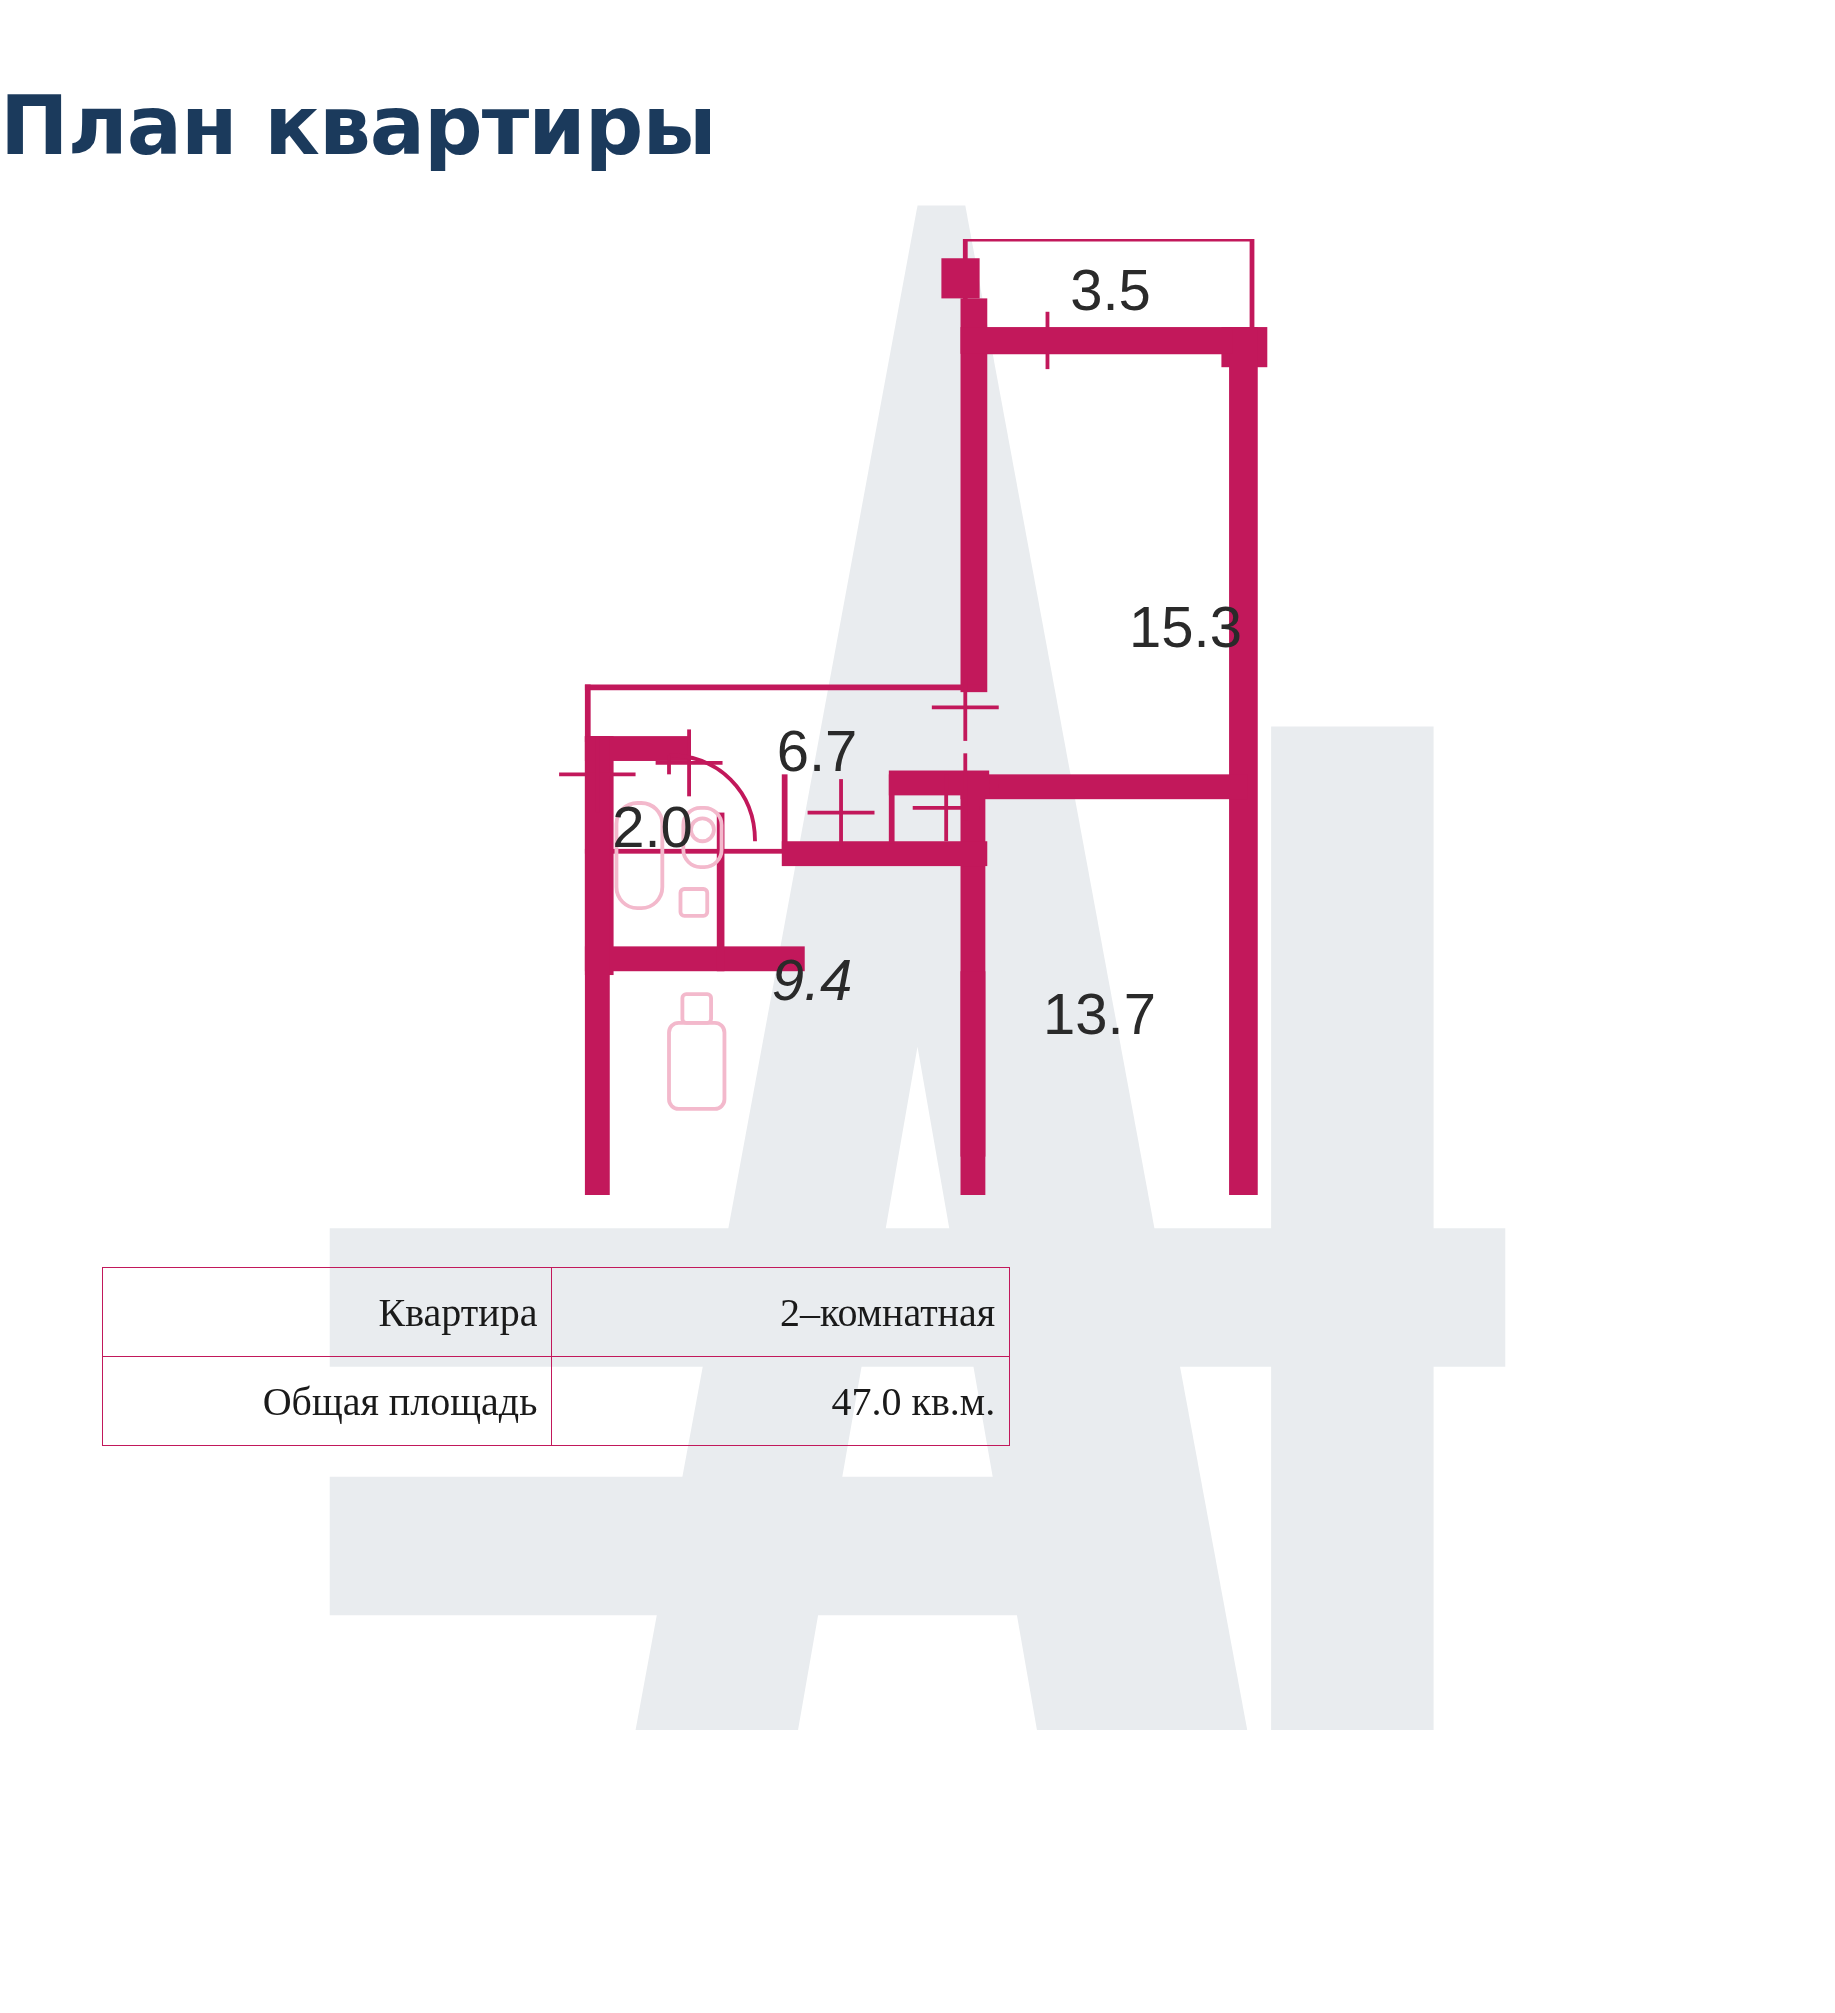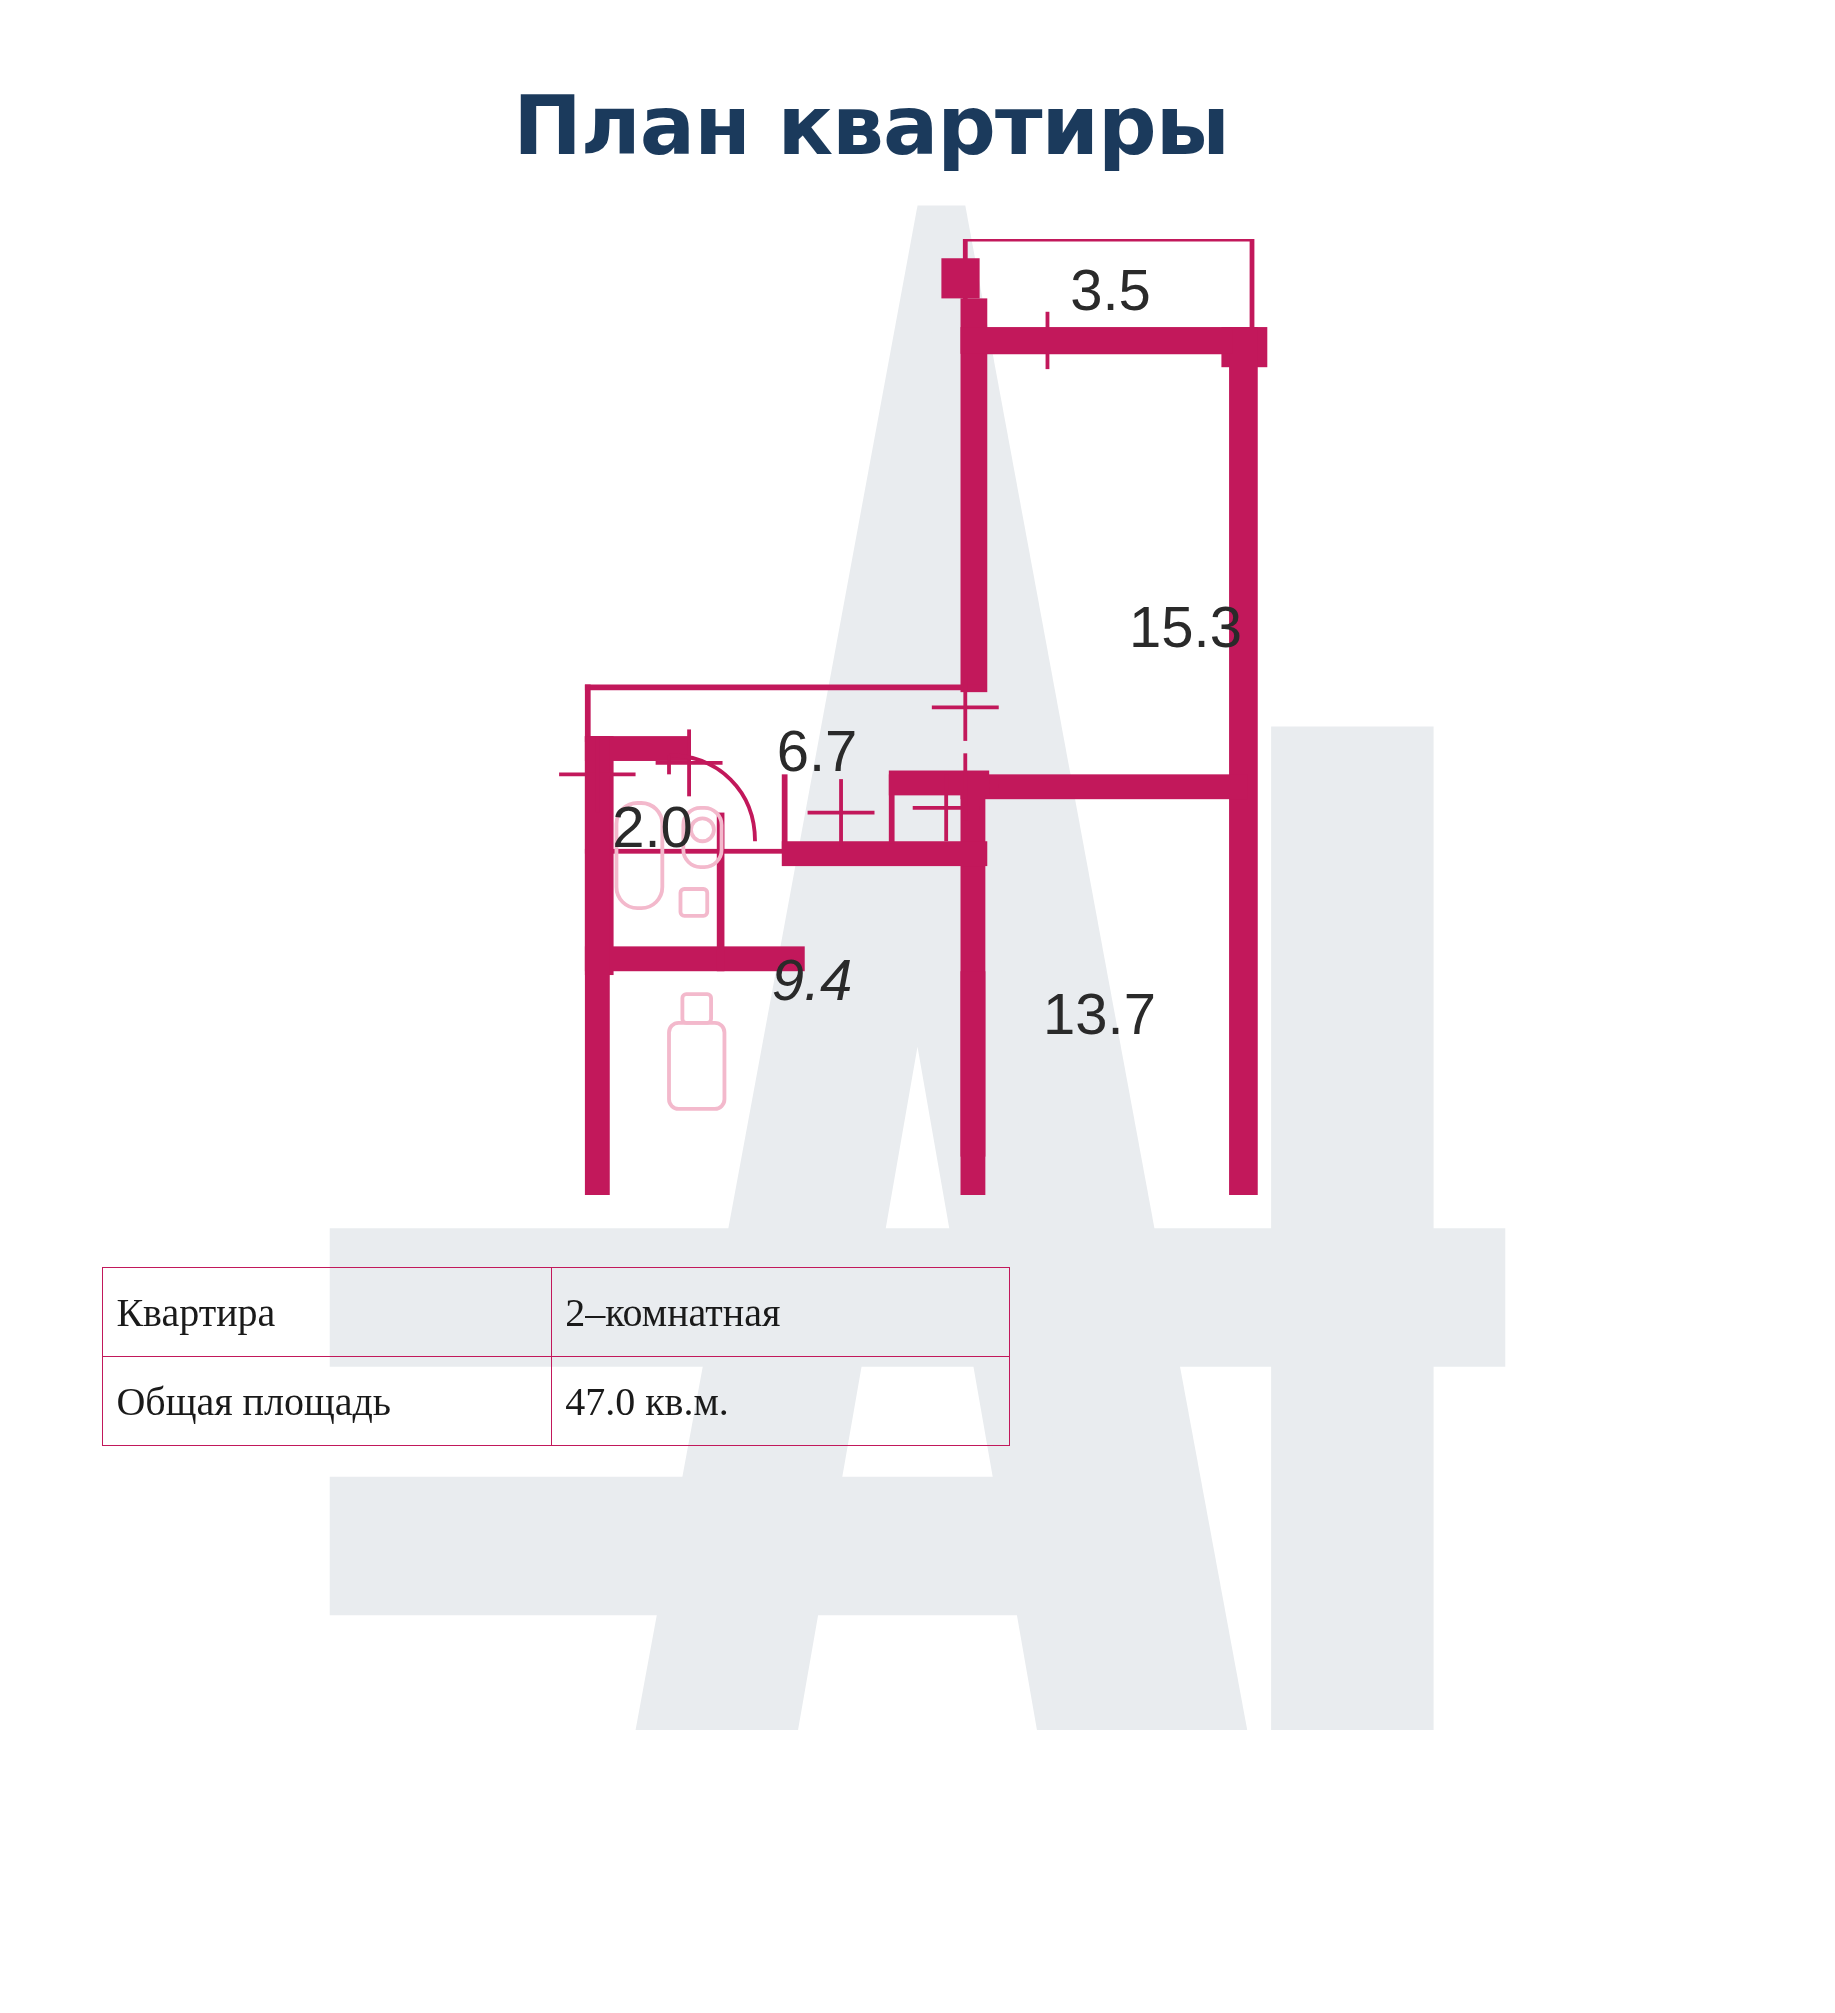--- a/index.html
+++ b/index.html
@@ -30,21 +30,21 @@
     height: 2013px;
     pointer-events: none;
   }
 
   
   .title {
     position: absolute;
     left: 0;
     top: 78px;
     width: 1742px;
-    text-align: center;
+    text-align: left;
     font-size: 82px;
     font-weight: bold;
     color: #1b3a5c;
     letter-spacing: -1px;
     font-family: "DejaVu Sans", sans-serif;
   }
 
   
   .plan {
     position: absolute;
@@ -69,21 +69,21 @@
     left: 102px;
     top: 1267px;
     border-collapse: collapse;
     font-family: "Liberation Serif", serif;
   }
   .info-table td {
     border: 1.9px solid #c2185b;
     height: 88px;
     font-size: 40px;
     color: #1a1a1a;
-    text-align: left;
+    text-align: right;
     vertical-align: middle;
     padding: 0 13.4px;
   }
   .info-table td.label {
     width: 421px;
   }
   .info-table td.value {
     width: 430px;
   }
 </style>

